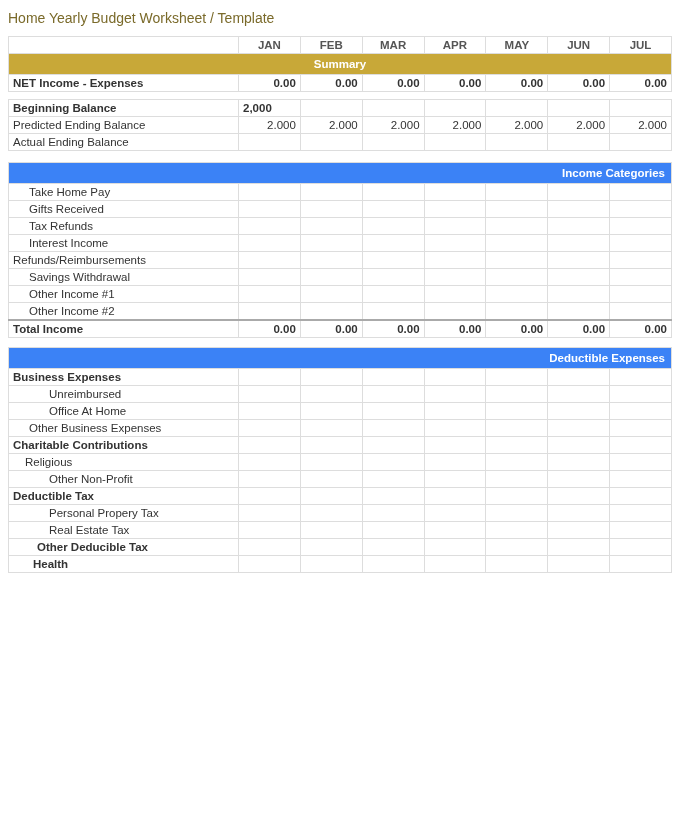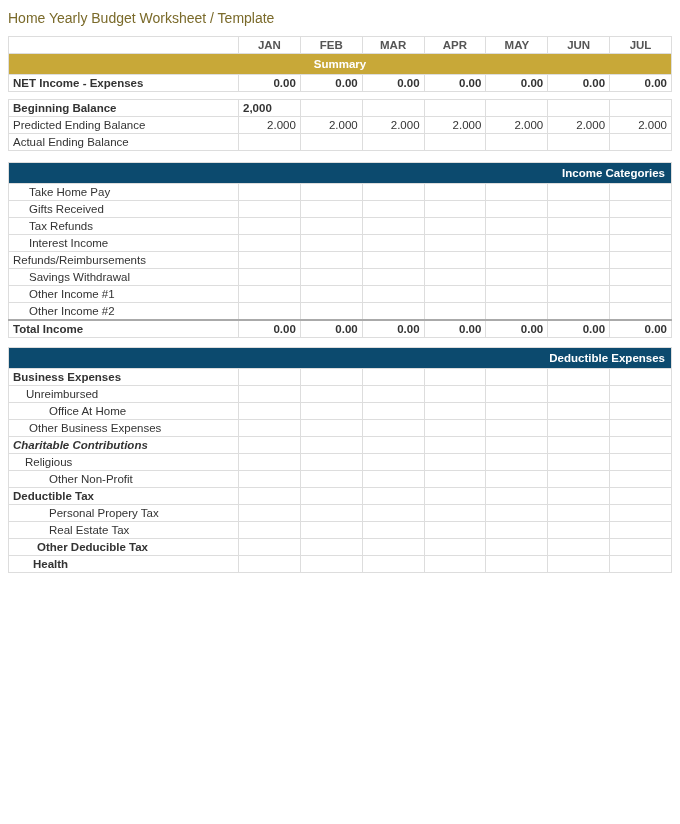--- a/index.html
+++ b/index.html
@@ -58,21 +58,21 @@
       font-weight: bold;
     }
     .beginning-balance td.col-label {
       font-weight: bold;
     }
     .total-row td {
       font-weight: bold;
       border-top: 2px solid #aaa;
     }
     .category-section-header td {
-      background: #0c4a6e;
+      background: #3b82f6;
       color: #fff;
       font-weight: bold;
       padding: 4px 6px;
     }
   </style>
 </head>
 <body>
 
 <div class="worksheet">
   <div class="title">Home Yearly Budget Worksheet / Template</div>
@@ -277,21 +277,21 @@
         <td class="col-label" style="font-weight:bold;">Business Expenses</td>
         <td></td>
           <td></td>
           <td></td>
         <td></td>
           <td></td>
           <td></td>
         <td></td>
       </tr>
       <tr>
-        <td class="col-label" style="padding-left:17px;">Unreimbursed</td>
+        <td class="col-label" style="padding-left:40px;">Unreimbursed</td>
         <td></td>
           <td></td>
           <td></td>
         <td></td>
           <td></td>
           <td></td>
         <td></td>
       </tr>
       <tr>
         <td class="col-label" style="padding-left:40px;">Office At Home</td>
@@ -308,21 +308,21 @@
         <td></td>
           <td></td>
           <td></td>
         <td></td>
           <td></td>
           <td></td>
         <td></td>
       </tr>
 
       <tr>
-        <td class="col-label" style="font-weight:bold;font-style:italic;">Charitable Contributions</td>
+        <td class="col-label" style="font-weight:bold;">Charitable Contributions</td>
         <td></td>
           <td></td>
           <td></td>
         <td></td>
           <td></td>
           <td></td>
         <td></td>
       </tr>
       <tr>
         <td class="col-label" style="padding-left:16px;">Religious</td>

